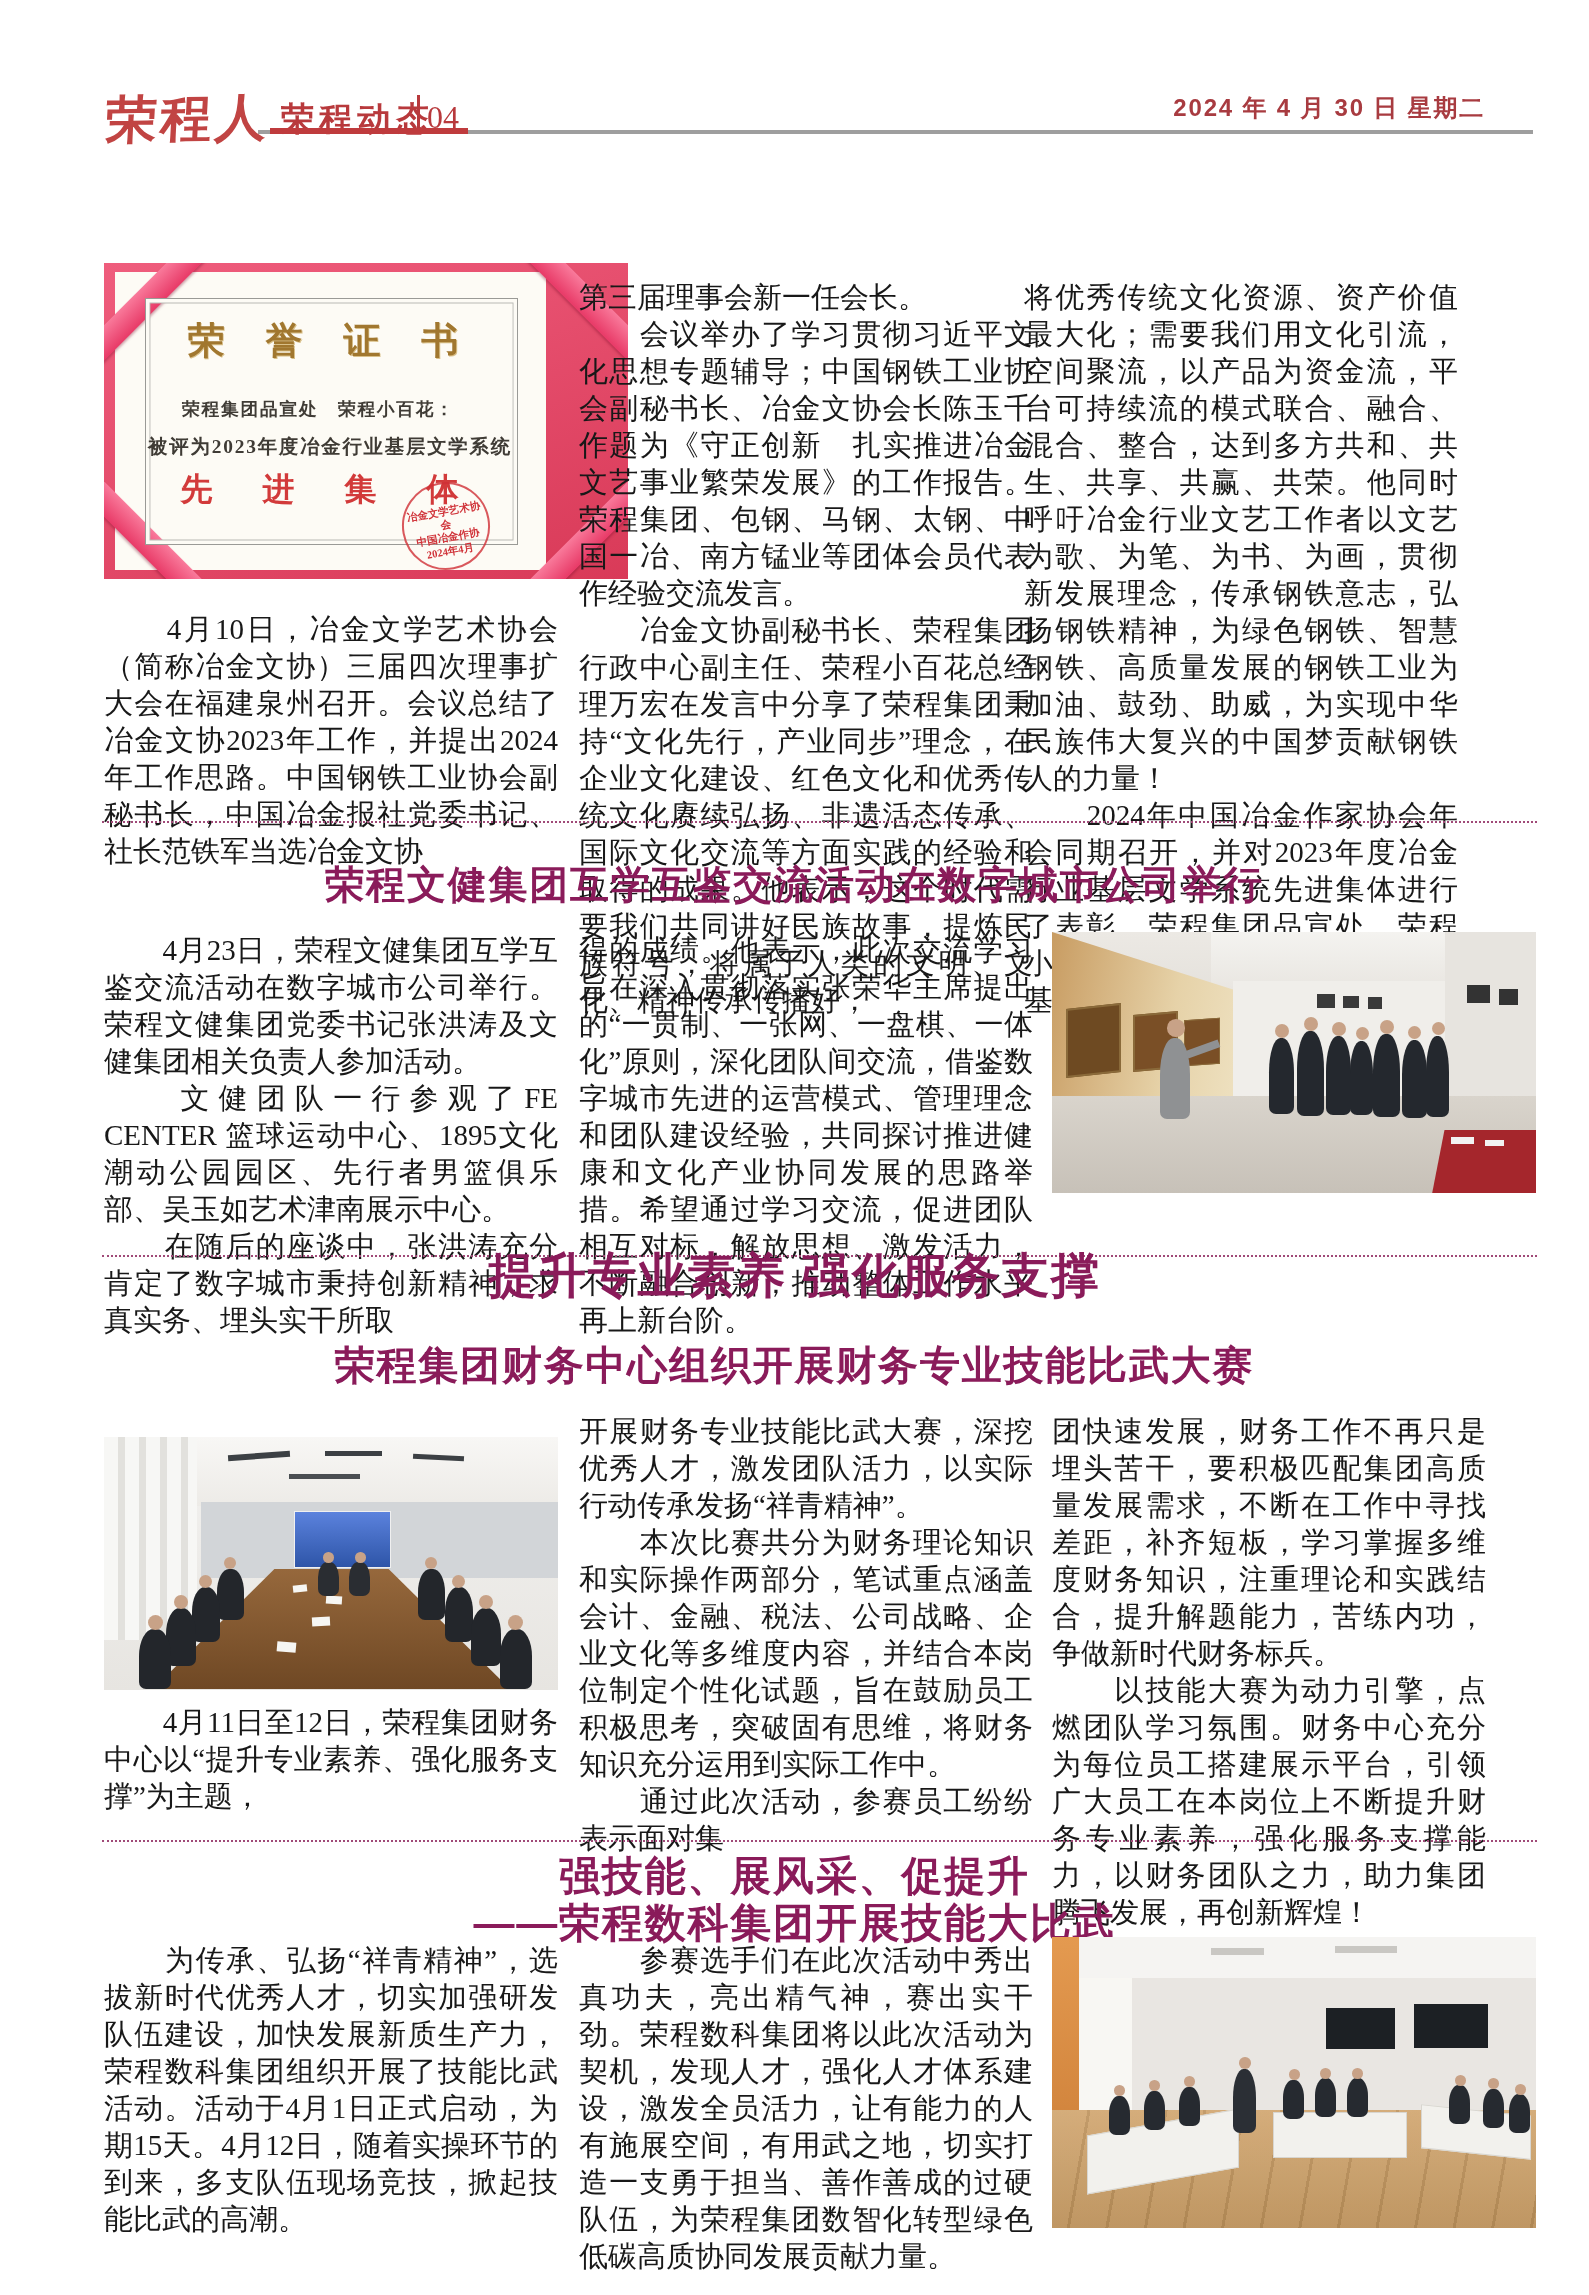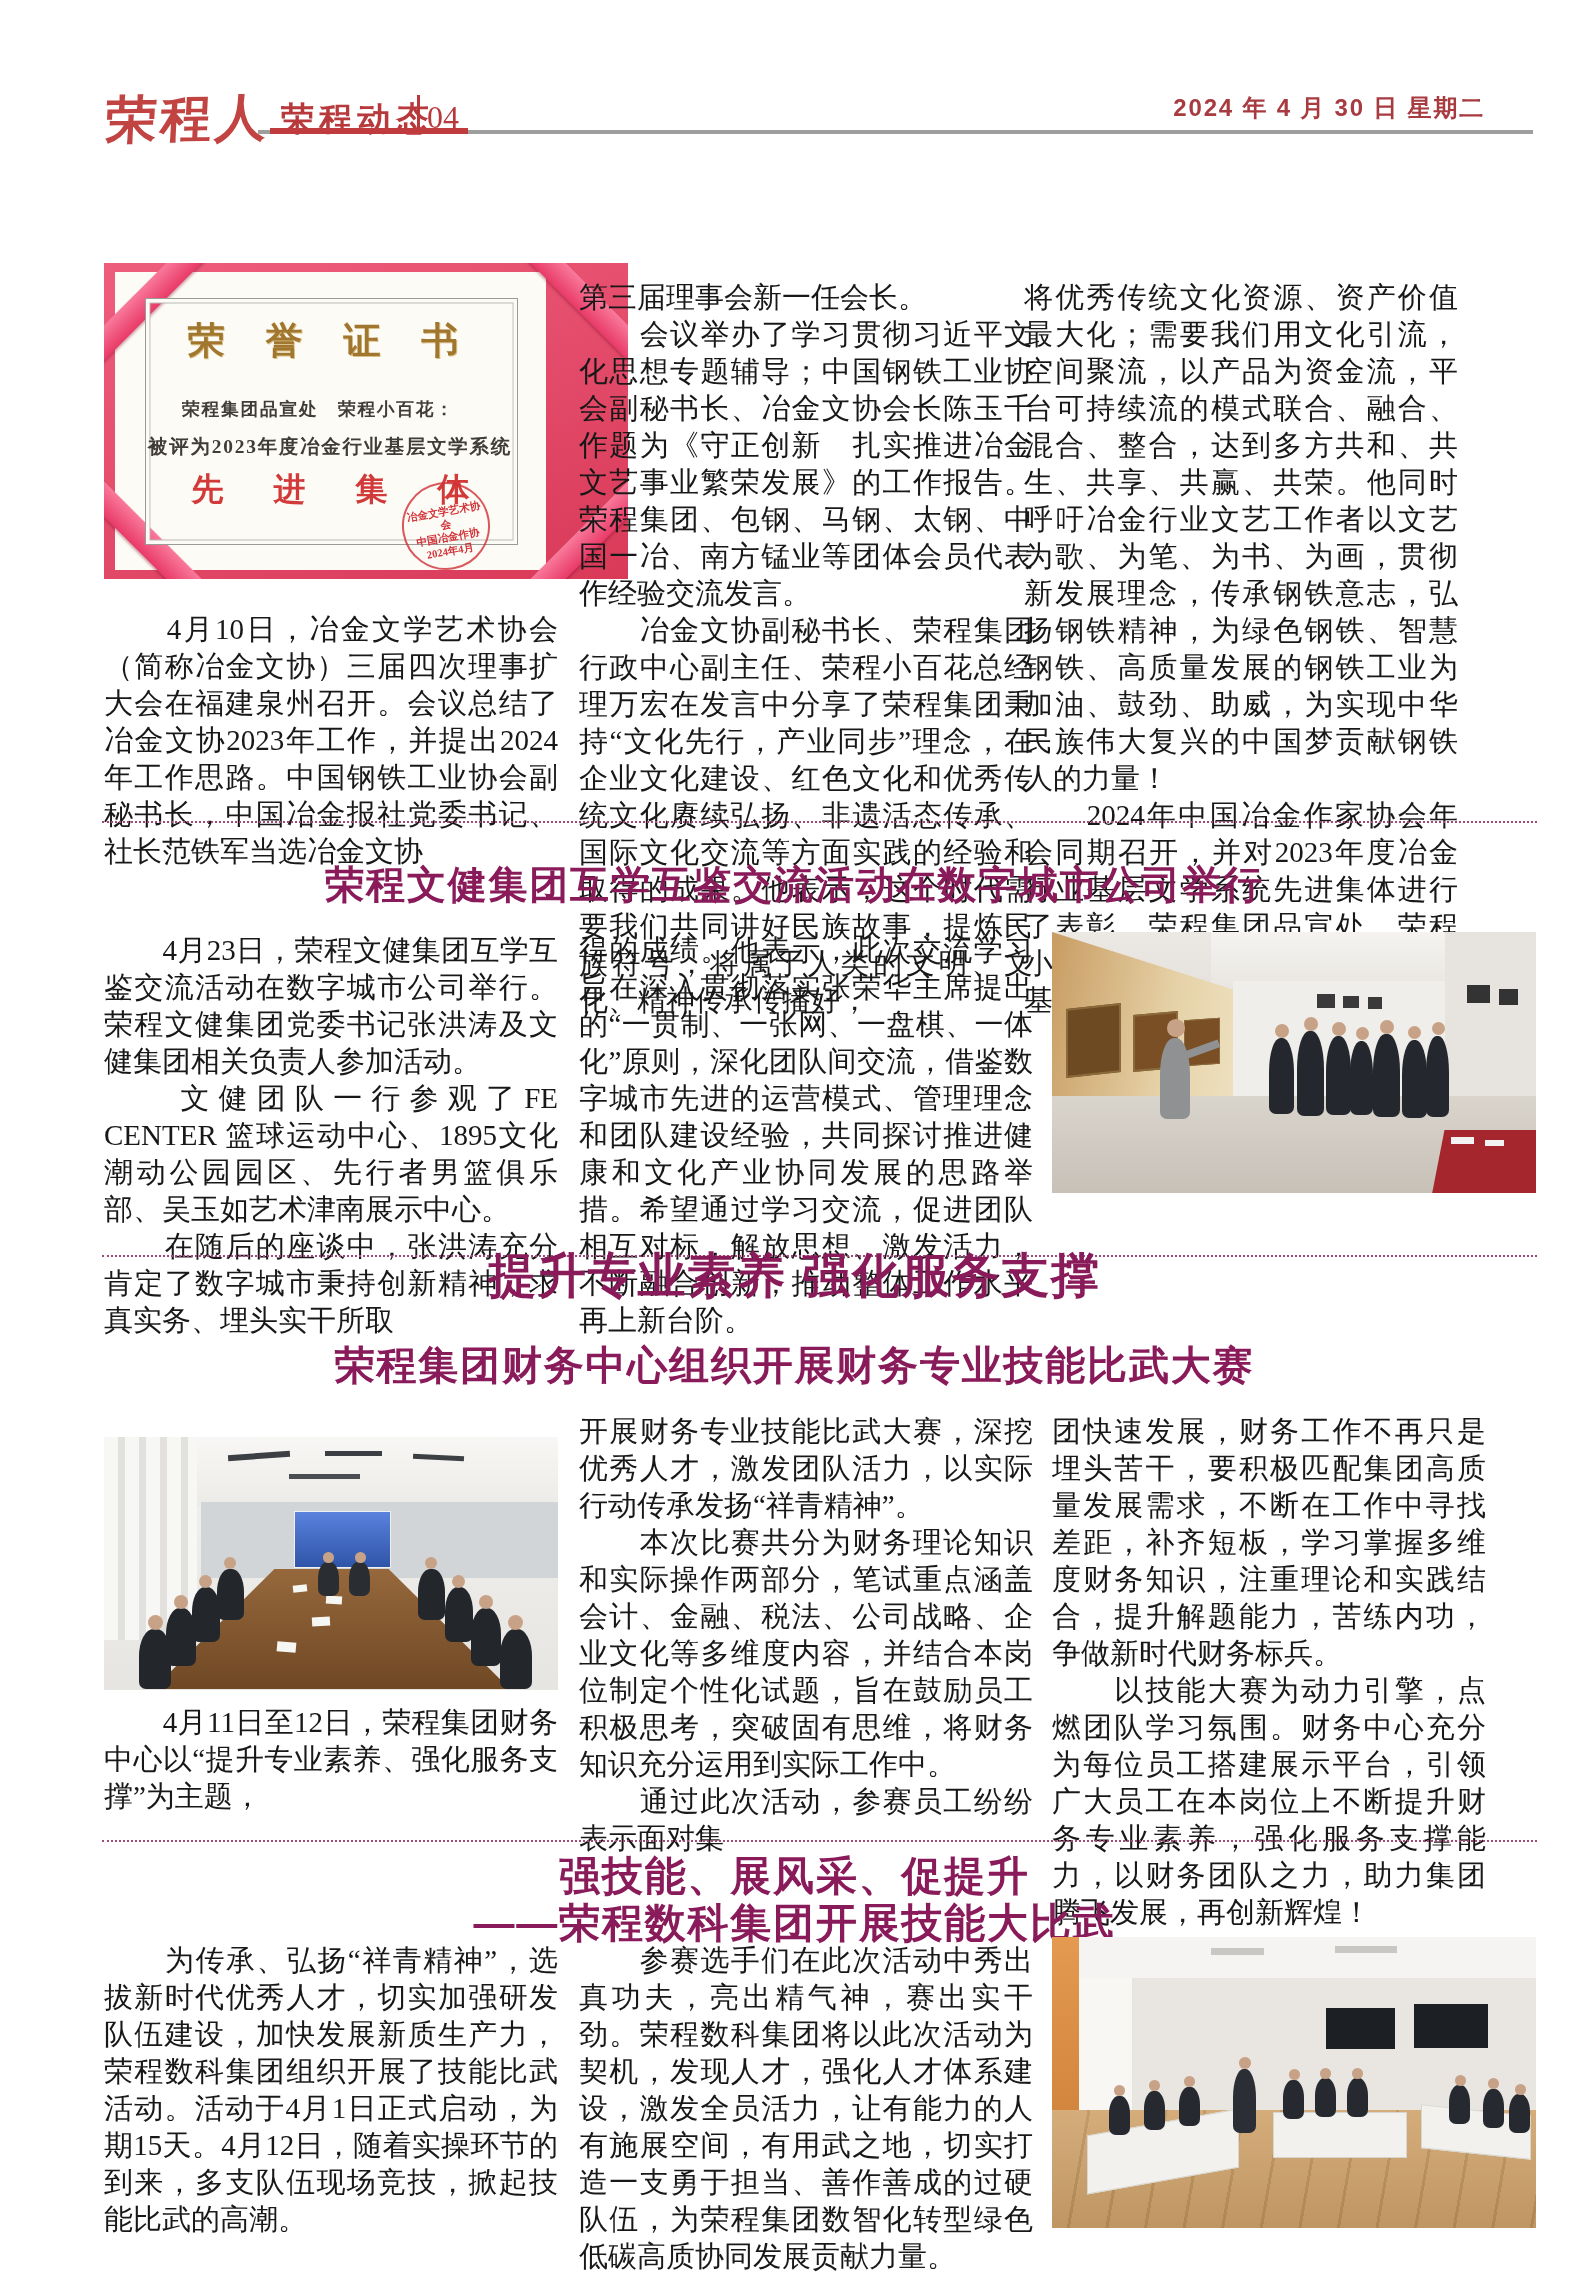--- a/index.html
+++ b/index.html
@@ -41,21 +41,21 @@
   .certificate{position:absolute;left:104px;top:263px;width:524px;height:316px;overflow:hidden;
                background:linear-gradient(160deg,#ef5d7d,#d93a58);}
   .cert-sheet{position:absolute;left:10.6px;top:8.8px;width:431px;height:298px;background:#fdfbf5;}
   .ribbon{position:absolute;background:linear-gradient(#f97a9b,#e83a67);box-shadow:0 1.8px 2.6px rgba(120,10,40,.35);}
   .cert-frame{position:absolute;left:41px;top:35px;width:371px;height:245px;border:1.8px solid #9a9a96;
               box-shadow:inset 0 0 0 3.5px #fdfbf5, inset 0 0 0 4.4px #b9b9b4;}
   .cert-title{position:absolute;left:0;top:53px;width:452px;text-align:center;font-size:37px;font-weight:bold;
               color:#a1772f;letter-spacing:14px;font-family:"DejaVu Serif",serif;text-shadow:0.9px 0.9px 0 #d9c08a;}
   .cert-recipient{position:absolute;left:78px;top:134px;font-size:17.7px;font-weight:bold;color:#3f3b35;letter-spacing:1.8px;}
   .cert-body{position:absolute;left:0;top:170px;width:452px;text-align:center;font-size:19.4px;font-weight:bold;color:#3f3b35;letter-spacing:1.8px;}
-  .cert-award{position:absolute;left:11px;top:205px;width:452px;text-align:center;font-size:32px;font-weight:bold;
+  .cert-award{position:absolute;left:0;top:205px;width:452px;text-align:center;font-size:32px;font-weight:bold;
               color:#d23a3a;letter-spacing:21px;}
   .cert-seal{position:absolute;left:298px;top:219px;width:88px;height:88px;border:2.6px solid rgba(208,48,54,.8);
              border-radius:50%;transform:rotate(-10deg);color:#d0343a;font-size:10.6px;line-height:13.2px;
              text-align:center;padding-top:21px;box-sizing:border-box;font-weight:bold;}
 </style>
 </head>
 <body>
 
 <div class="page">
 

